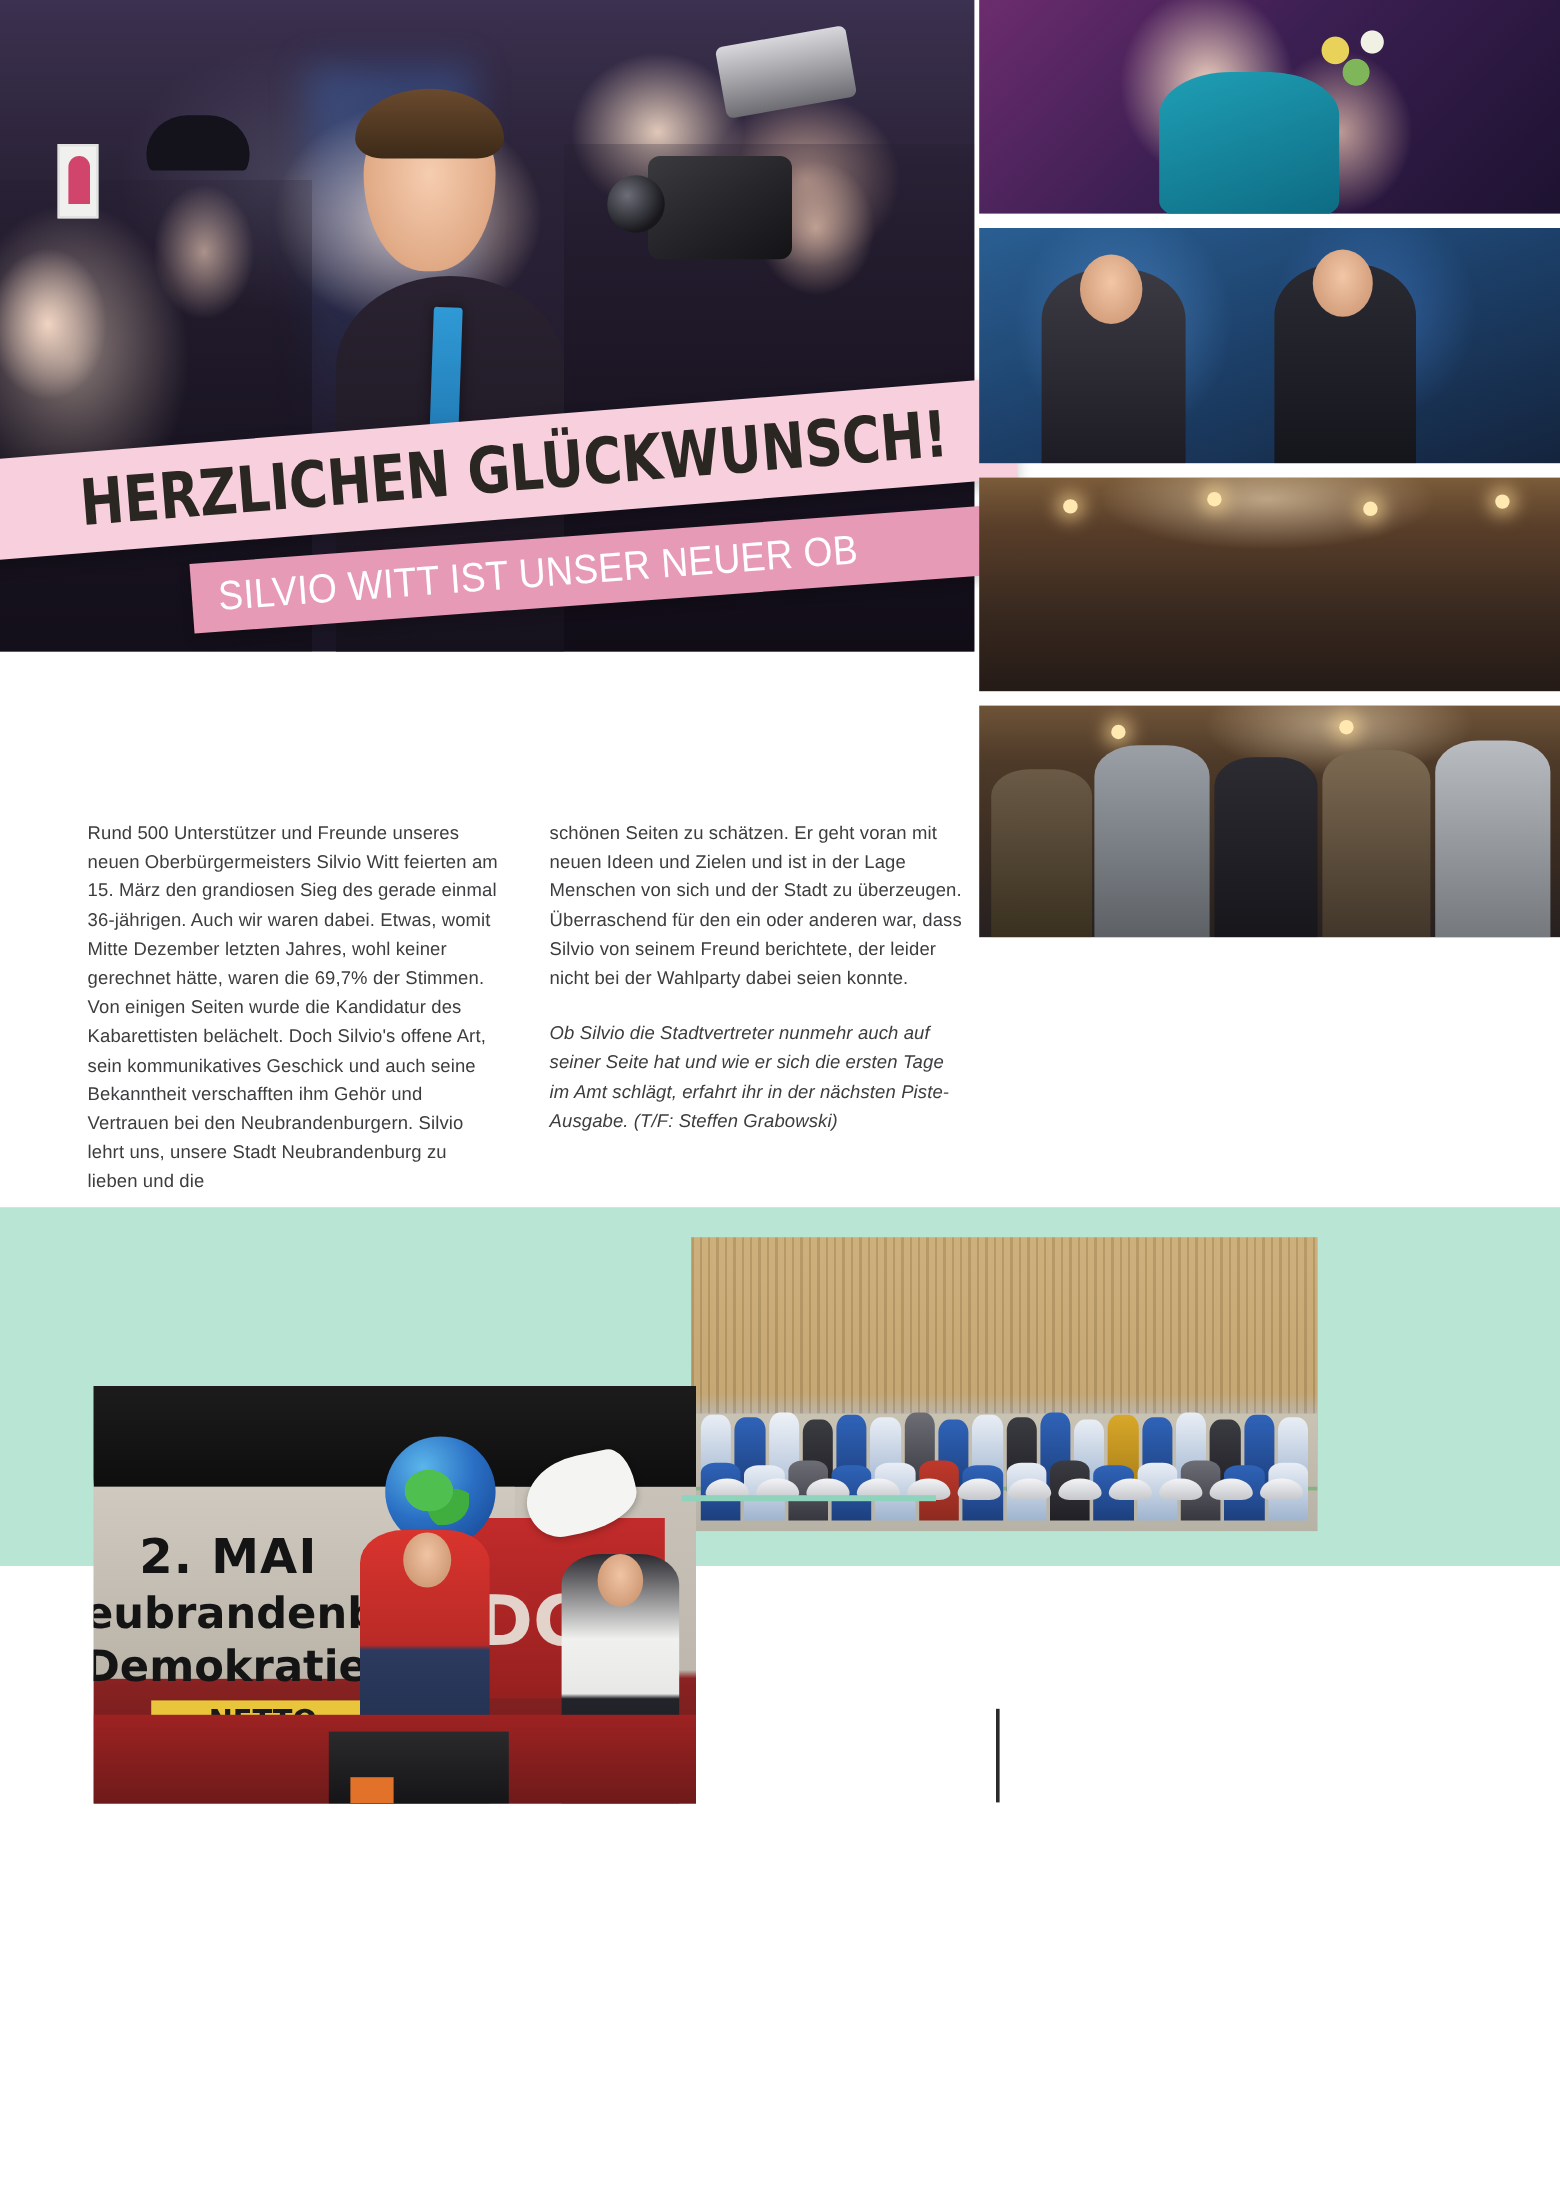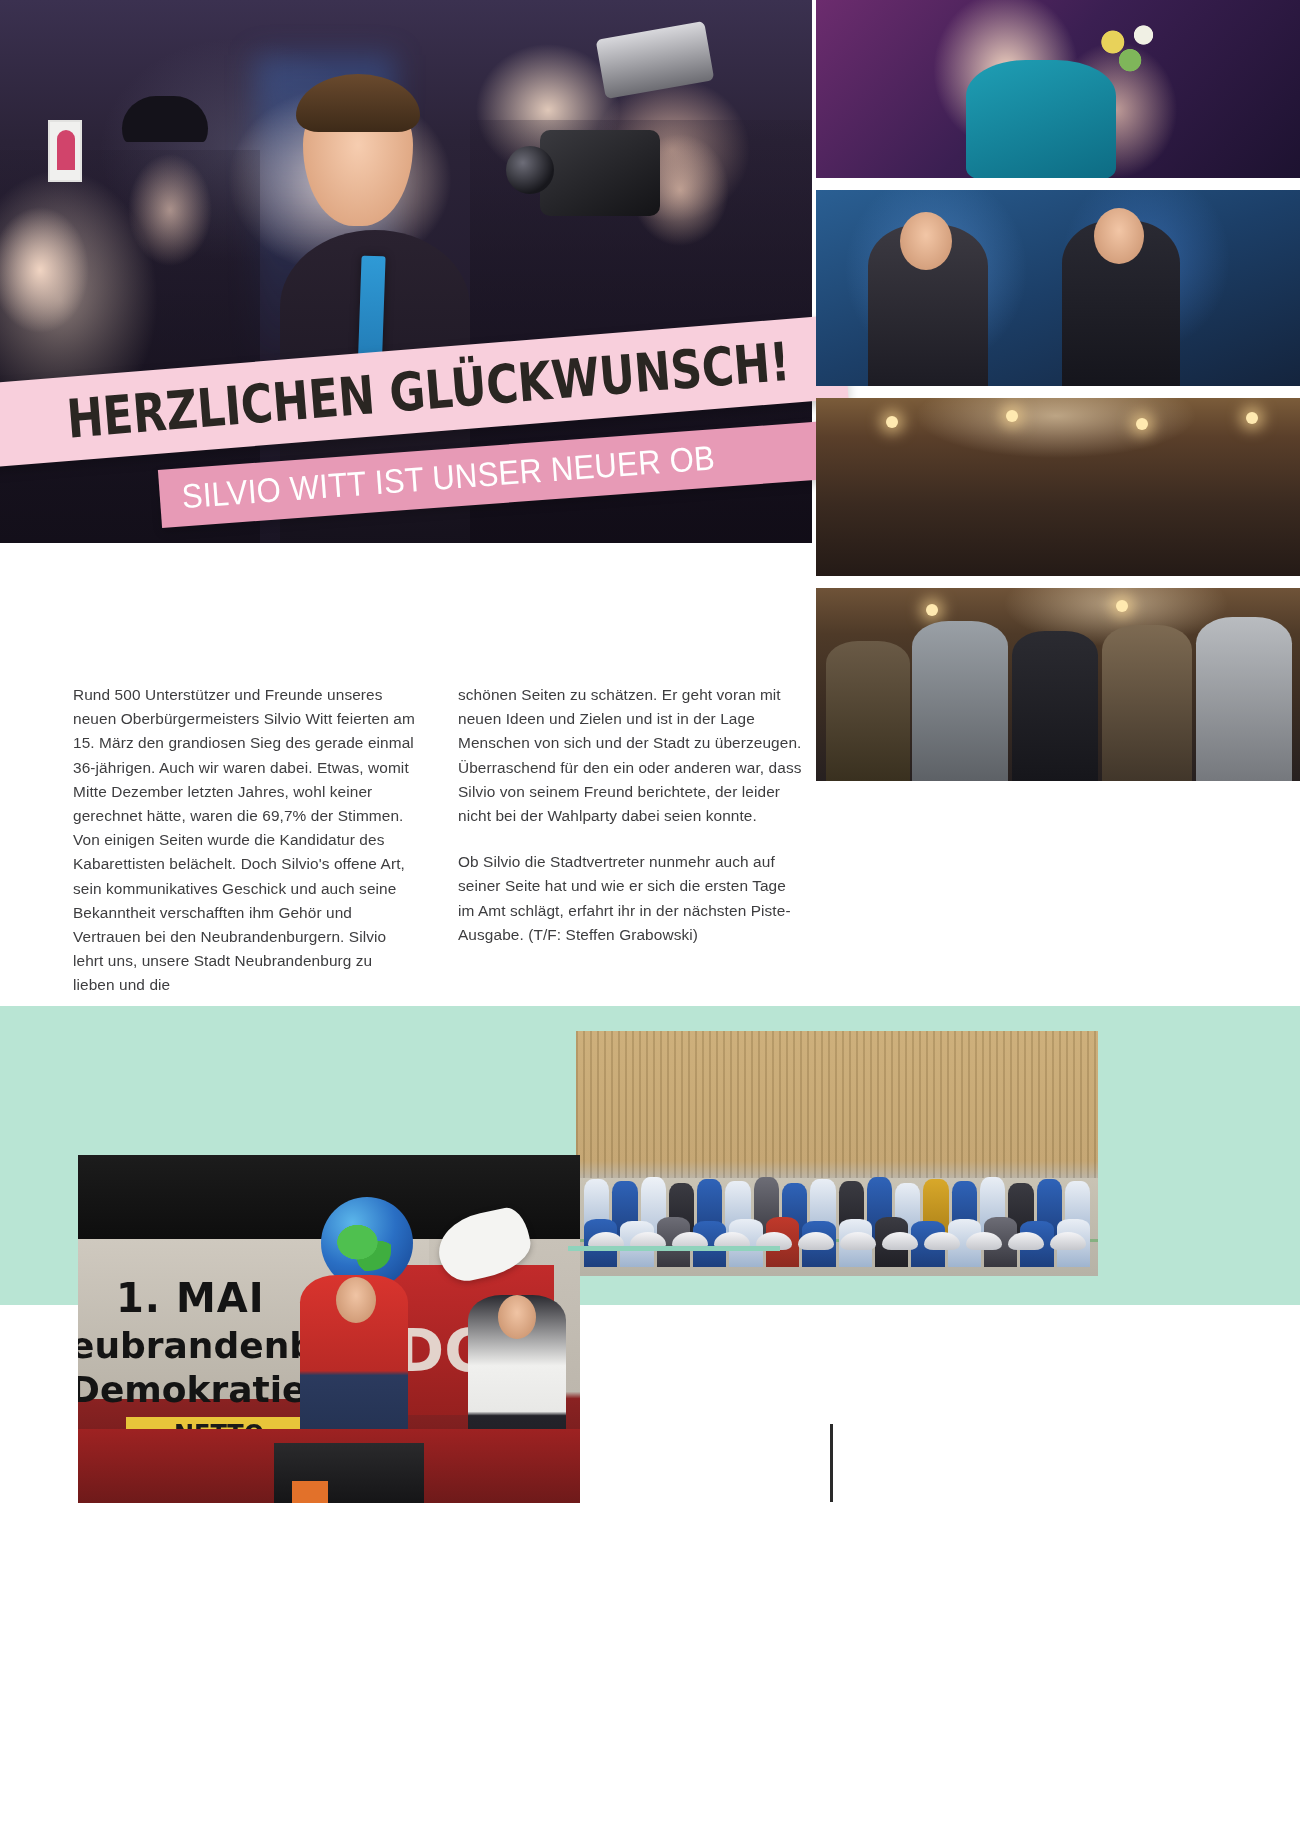--- a/index.html
+++ b/index.html
@@ -124,21 +124,21 @@
 
   
   .article { position: absolute; left: 73px; top: 683px; width: 730px; }
   .cols { display: flex; gap: 40px; }
   .col { width: 345px; }
   .col p {
     font-family: "Liberation Sans", sans-serif;
     font-size: 15.4px; line-height: 24.2px;
     color: #3d3d3f; letter-spacing: .1px;
   }
-  .col p + p { margin-top: 22px; }
+  .col p + p { margin-top: 22px; font-style: italic; }
 
   
   .rcol { position: absolute; left: 816px; top: 0; width: 484px; }
   .rphoto { position: relative; width: 484px; overflow: hidden; }
   .rphoto + .rphoto { margin-top: 12px; }
   .rp1 { height: 178px;
     background:
       radial-gradient(ellipse 110px 120px at 190px 70px, rgba(255,225,200,.9), rgba(0,0,0,0) 66%),
       radial-gradient(ellipse 90px 100px at 300px 110px, rgba(250,210,185,.7), rgba(0,0,0,0) 68%),
       linear-gradient(135deg, #6c2c6e 0%, #3b1f52 45%, #1d1230 100%);
@@ -392,21 +392,21 @@
       <div class="helm"></div>
     </div>
   </div>
 
   <div class="mayday">
     <div class="ceiling"></div>
     <div class="banner-w"></div>
     <div class="dgb">
       <span>DGB</span>
     </div>
-    <div class="t1">1. MAI</div>
+    <div class="t1">2. MAI</div>
     <div class="t2">eubrandenbu</div>
     <div class="t3">Demokratief</div>
     <div class="netto">NETTO</div>
     <div class="globe"></div>
     <div class="dove"></div>
     <div class="manA"></div>
     <div class="manA-head"></div>
     <div class="manB"></div>
     <div class="manB-head"></div>
     <div class="chairs"></div>

